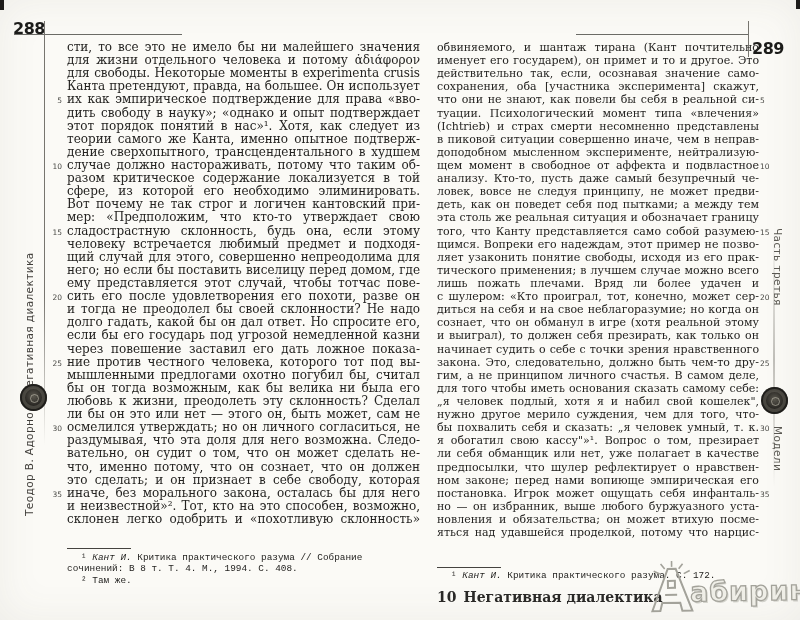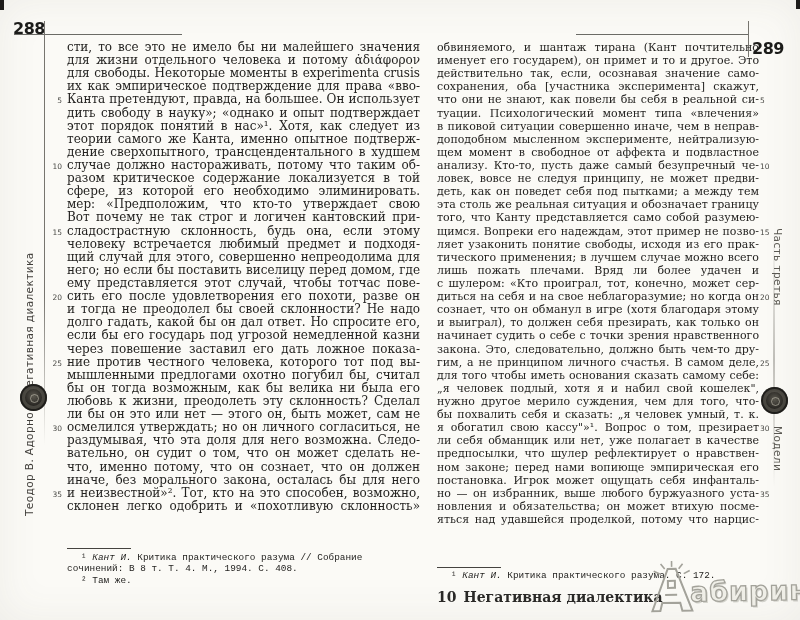--- a/index.html
+++ b/index.html
@@ -79,50 +79,51 @@
       <div class="lnum" style="top: 252.28px;">20</div>
       <div class="lnum" style="top: 317.88px;">25</div>
       <div class="lnum" style="top: 383.48px;">30</div>
       <div class="lnum" style="top: 449.08px;">35</div>
     </div>
 
   <div class="textblock tb-left">
       <div class="tline">сти, то все это не имело бы ни малейшего значения</div>
       <div class="tline">для жизни отдельного человека и потому ἀδιάφορον</div>
       <div class="tline">для свободы. Некоторые моменты в experimenta crusis</div>
+      <div class="tline">Канта претендуют, правда, на большее. Он использует</div>
       <div class="tline">их как эмпирическое подтверждение для права «вво-</div>
-      <div class="tline">Канта претендуют, правда, на большее. Он использует</div>
       <div class="tline">дить свободу в науку»; «однако и опыт подтверждает</div>
       <div class="tline">этот порядок понятий в нас»¹. Хотя, как следует из</div>
       <div class="tline">теории самого же Канта, именно опытное подтверж-</div>
       <div class="tline">дение сверхопытного, трансцендентального в худшем</div>
       <div class="tline">случае должно настораживать, потому что таким об-</div>
       <div class="tline">разом критическое содержание локализуется в той</div>
       <div class="tline">сфере, из которой его необходимо элиминировать.</div>
+      <div class="tline">Вот почему не так строг и логичен кантовский при-</div>
       <div class="tline">мер: «Предположим, что кто-то утверждает свою</div>
-      <div class="tline">Вот почему не так строг и логичен кантовский при-</div>
       <div class="tline">сладострастную склонность, будь она, если этому</div>
       <div class="tline">человеку встречается любимый предмет и подходя-</div>
       <div class="tline">щий случай для этого, совершенно непреодолима для</div>
       <div class="tline">него; но если бы поставить виселицу перед домом, где</div>
       <div class="tline">ему представляется этот случай, чтобы тотчас пове-</div>
       <div class="tline">сить его после удовлетворения его похоти, разве он</div>
       <div class="tline">и тогда не преодолел бы своей склонности? Не надо</div>
       <div class="tline">долго гадать, какой бы он дал ответ. Но спросите его,</div>
       <div class="tline">если бы его государь под угрозой немедленной казни</div>
       <div class="tline">через повешение заставил его дать ложное показа-</div>
       <div class="tline">ние против честного человека, которого тот под вы-</div>
       <div class="tline">мышленными предлогами охотно погубил бы, считал</div>
       <div class="tline">бы он тогда возможным, как бы велика ни была его</div>
       <div class="tline">любовь к жизни, преодолеть эту склонность? Сделал</div>
       <div class="tline">ли бы он это или нет — этого он, быть может, сам не</div>
       <div class="tline">осмелился утверждать; но он личного согласиться, не</div>
       <div class="tline">раздумывая, что эта доля для него возможна. Следо-</div>
       <div class="tline">вательно, он судит о том, что он может сделать не-</div>
       <div class="tline">что, именно потому, что он сознает, что он должен</div>
+      <div class="tline">это сделать; и он признает в себе свободу, которая</div>
       <div class="tline">иначе, без морального закона, осталась бы для него</div>
       <div class="tline">и неизвестной»². Тот, кто на это способен, возможно,</div>
       <div class="tline">склонен легко одобрить и «похотливую склонность»</div>
     </div>
 
   <div class="fnrule" style="left:67px;top:548px;width:64px;"></div>
   <div class="footnotes" style="left:67px;top:552px;width:356px;">
     <p class="fn"><span>¹ </span><span class="fn-author">Кант И.</span><span> Критика практического разума // Собрание сочинений: В 8 т. Т. 4. М., 1994. С. 408.</span></p>
     <p class="fn"><span>² </span><span>Там же.</span></p>
   </div>
@@ -146,35 +147,36 @@
       <div class="lnum" style="top: 449.08px;">35</div>
     </div>
 
   <div class="textblock tb-right">
       <div class="tline">обвиняемого, и шантаж тирана (Кант почтительно</div>
       <div class="tline">именует его государем), он примет и то и другое. Это</div>
       <div class="tline">действительно так, если, осознавая значение само-</div>
       <div class="tline">сохранения, оба [участника эксперимента] скажут,</div>
       <div class="tline">что они не знают, как повели бы себя в реальной си-</div>
       <div class="tline">туации. Психологический момент типа «влечения»</div>
+      <div class="tline">(Ichtrieb) и страх смерти несомненно представлены</div>
       <div class="tline">в пиковой ситуации совершенно иначе, чем в неправ-</div>
       <div class="tline">доподобном мысленном эксперименте, нейтрализую-</div>
       <div class="tline">щем момент в свободное от аффекта и подвластное</div>
       <div class="tline">анализу. Кто-то, пусть даже самый безупречный че-</div>
       <div class="tline">ловек, вовсе не следуя принципу, не может предви-</div>
       <div class="tline">деть, как он поведет себя под пытками; а между тем</div>
       <div class="tline">эта столь же реальная ситуация и обозначает границу</div>
       <div class="tline">того, что Канту представляется само собой разумею-</div>
       <div class="tline">щимся. Вопреки его надеждам, этот пример не позво-</div>
       <div class="tline">ляет узаконить понятие свободы, исходя из его прак-</div>
       <div class="tline">тического применения; в лучшем случае можно всего</div>
       <div class="tline">лишь пожать плечами. Вряд ли более удачен и пример</div>
       <div class="tline">с шулером: «Кто проиграл, тот, конечно, может сер-</div>
       <div class="tline">диться на себя и на свое неблагоразумие; но когда он</div>
-      <div class="tline">сознает, что он обманул в игре (хотя благодаря этому</div>
+      <div class="tline">сознает, что он обманул в игре (хотя реальной этому</div>
       <div class="tline">и выиграл), то должен себя презирать, как только он</div>
       <div class="tline">начинает судить о себе с точки зрения нравственного</div>
       <div class="tline">закона. Это, следовательно, должно быть чем-то дру-</div>
       <div class="tline">гим, а не принципом личного счастья. В самом деле,</div>
       <div class="tline">для того чтобы иметь основания сказать самому себе:</div>
       <div class="tline">„я человек подлый, хотя я и набил свой кошелек",</div>
       <div class="tline">нужно другое мерило суждения, чем для того, что-</div>
       <div class="tline">бы похвалить себя и сказать: „я человек умный, т. к.</div>
       <div class="tline">я обогатил свою кассу"»¹. Вопрос о том, презирает</div>
       <div class="tline">ли себя обманщик или нет, уже полагает в качестве</div>

